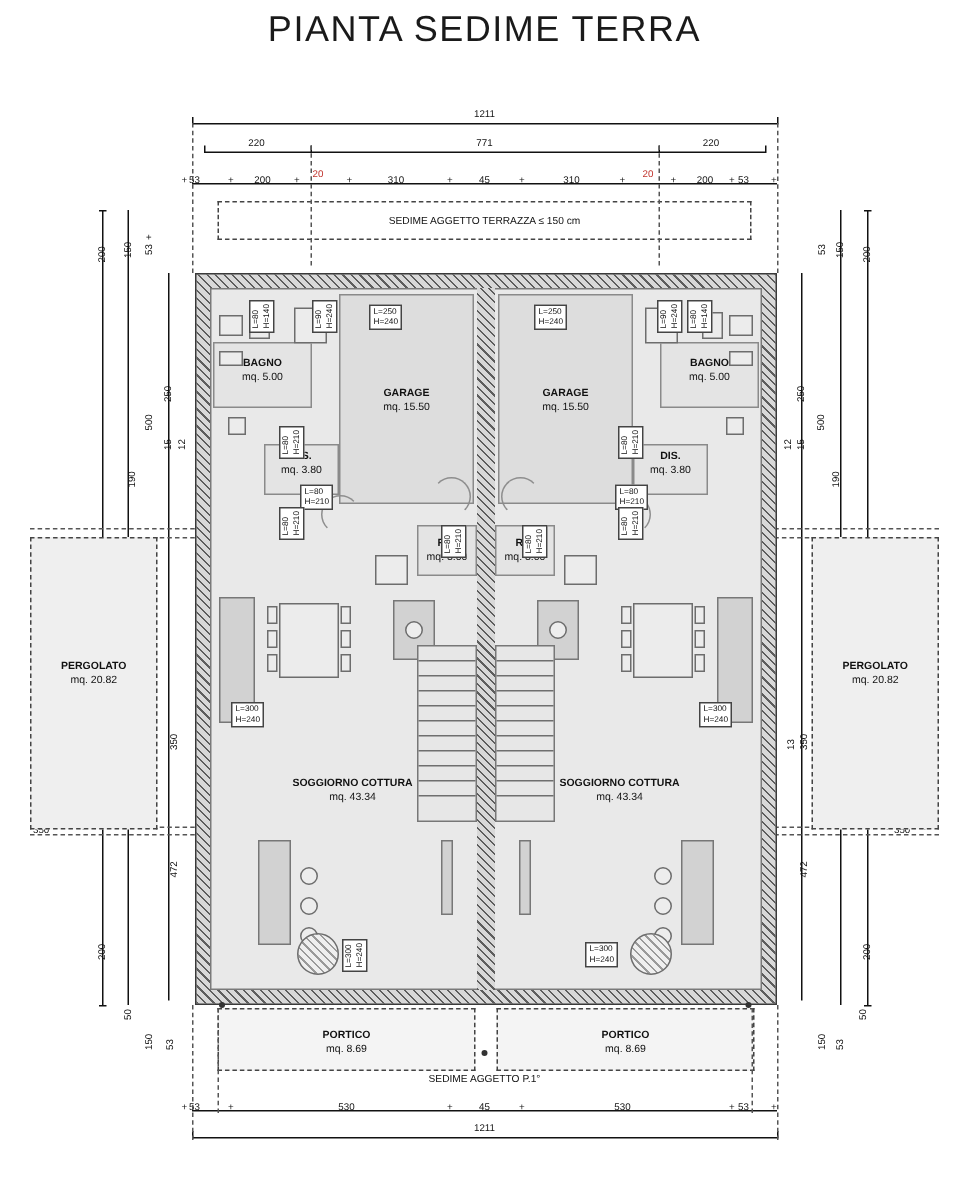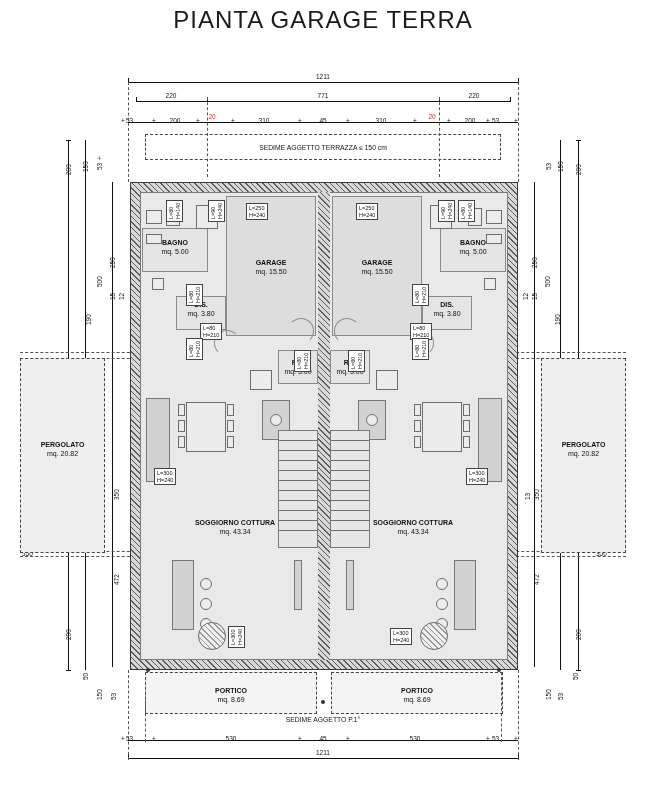--- a/index.html
+++ b/index.html
@@ -46,21 +46,21 @@
   .pergola{position:absolute;border:1px dashed #444;box-sizing:border-box;background:#efefef;}
   .portico{position:absolute;border:1px dashed #444;box-sizing:border-box;background:#f4f4f4;}
   .terrdash{position:absolute;border:1px dashed #444;box-sizing:border-box;}
   .dot{position:absolute;width:4px;height:4px;border-radius:50%;background:#333;}
 </style>
 </head>
 <body>
 
 <div id="root">
 
-  <div class="title">PIANTA GARAGE TERRA</div>
+  <div class="title">PIANTA SEDIME TERRA</div>
 
   <div class="dimline" style="left:128px;top:82px;width:390px;"></div>
   <div class="tick" style="left:128px;top:78px;"></div>
   <div class="tick" style="left:518px;top:78px;"></div>
   <div class="txt c" style="left:323px;top:73px;">1211</div>
 
   <div class="dimline" style="left:136px;top:101px;width:374px;"></div>
   <div class="tick" style="left:136px;top:97px;"></div>
   <div class="tick" style="left:207px;top:97px;"></div>
   <div class="tick" style="left:439px;top:97px;"></div>

